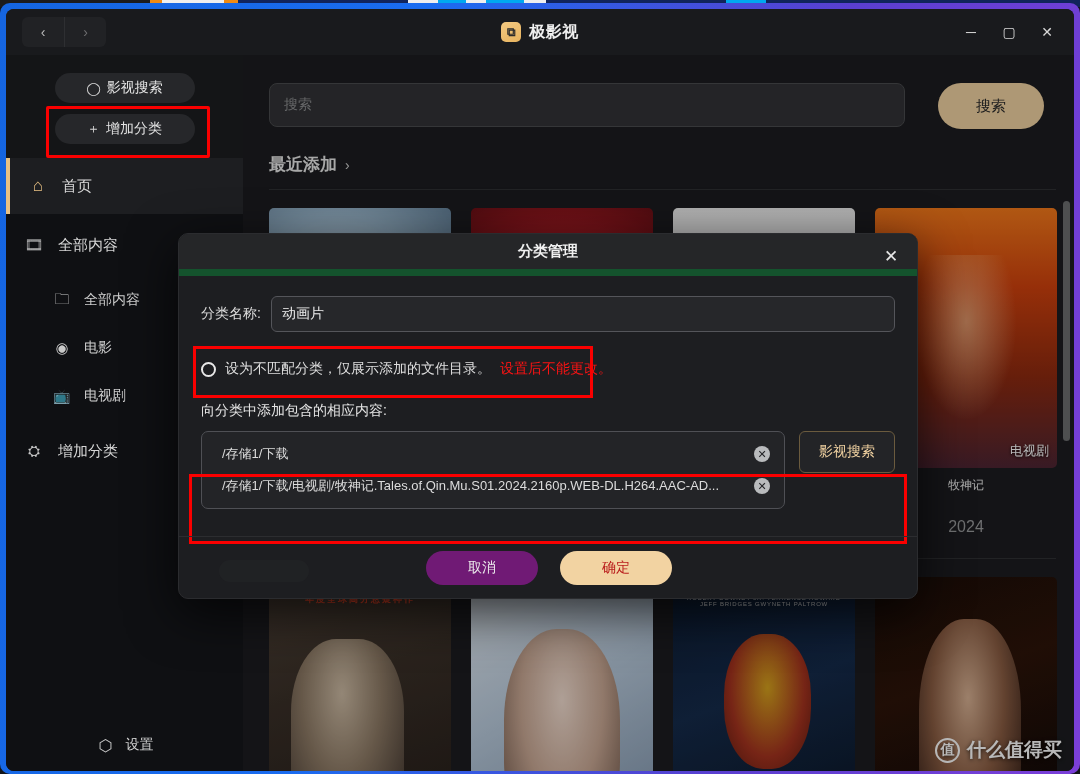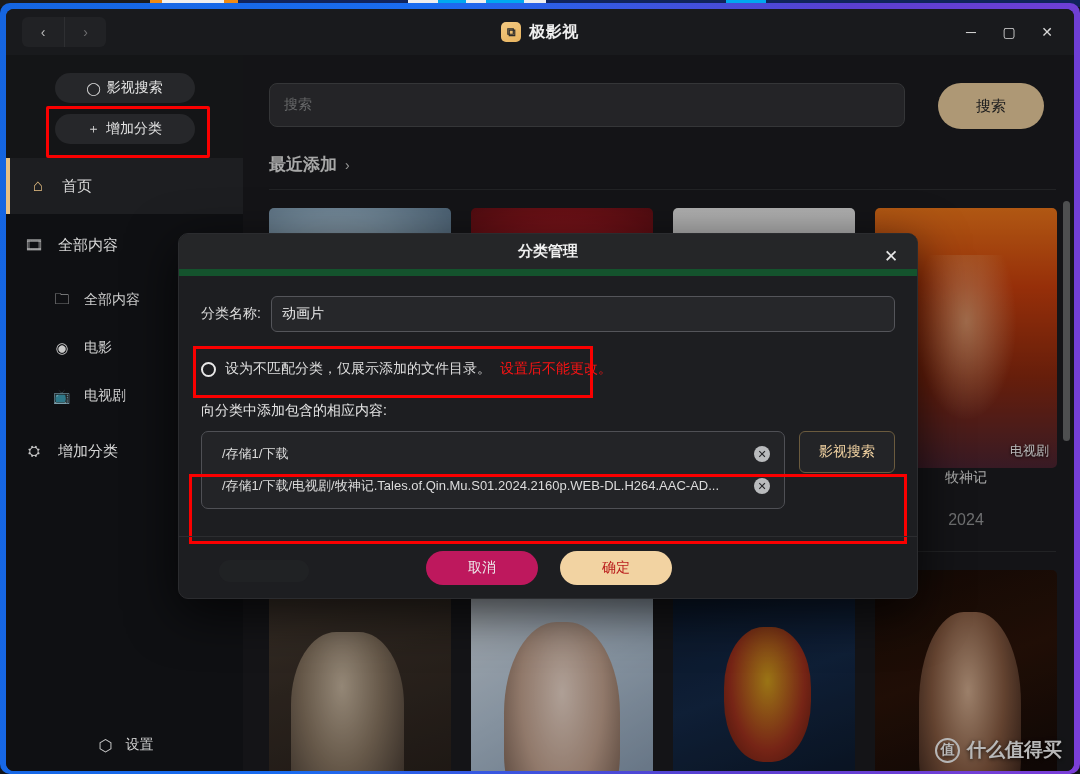--- a/index.html
+++ b/index.html
@@ -164,21 +164,21 @@
   .poster {
     width: 182px; height: 260px; border-radius: 5px;
     overflow: hidden; position: relative; flex: 0 0 auto;
     background: #2a2b2e;
   }
   .poster .tag {
     position: absolute; right: 8px; bottom: 8px;
     color: #fff; font-size: 13px; text-shadow: 0 1px 3px #000;
   }
   .poster-meta { text-align: center; }
-  .pm-title { color: #e8e8e8; font-size: 14px; margin-top: 1px; }
+  .pm-title { color: #e8e8e8; font-size: 12px; margin-top: 9px; }
   .pm-year  { color: #9a9b9d; font-size: 16px; margin-top: 24px; }
 
   
   .art-a { background:
       radial-gradient(circle at 38% 30%, #cfe3f2 0%, #9bb9cf 35%, #5f7d97 70%, #3d566d 100%); }
   .art-b { background:
       radial-gradient(circle at 50% 45%, #ff6a6a 0%, #b31d26 45%, #5c0c12 100%); }
   .art-c { background: linear-gradient(180deg,#f3f3f3,#dcdcdc); }
   .art-d { background:
       linear-gradient(180deg,#f57a1b 0%, #d1420d 30%, #8e2a10 65%, #4e2533 100%); }
@@ -311,21 +311,21 @@
 
   .dlg-foot {
     position: absolute; left: 0; bottom: 0; width: 740px; height: 62px;
     border-top: 1px solid #2c2d30;
     display: flex; align-items: center; justify-content: center; gap: 22px;
   }
   .btn {
     width: 112px; height: 34px; border-radius: 17px;
     font-size: 14px; display: flex; align-items: center; justify-content: center;
   }
-  .btn.cancel { background: #be185d; color: #ececec; }
+  .btn.cancel { background: #701a75; color: #ececec; }
   .btn.ok { background: #f2d3a2; color: #b91c1c; }
   .ghostpill {
     position: absolute; left: 40px; bottom: 16px;
     width: 90px; height: 22px; border-radius: 11px; background: #222326; opacity:.8;
   }
 </style>
 </head>
 <body>
 
 <div id="desktop">

